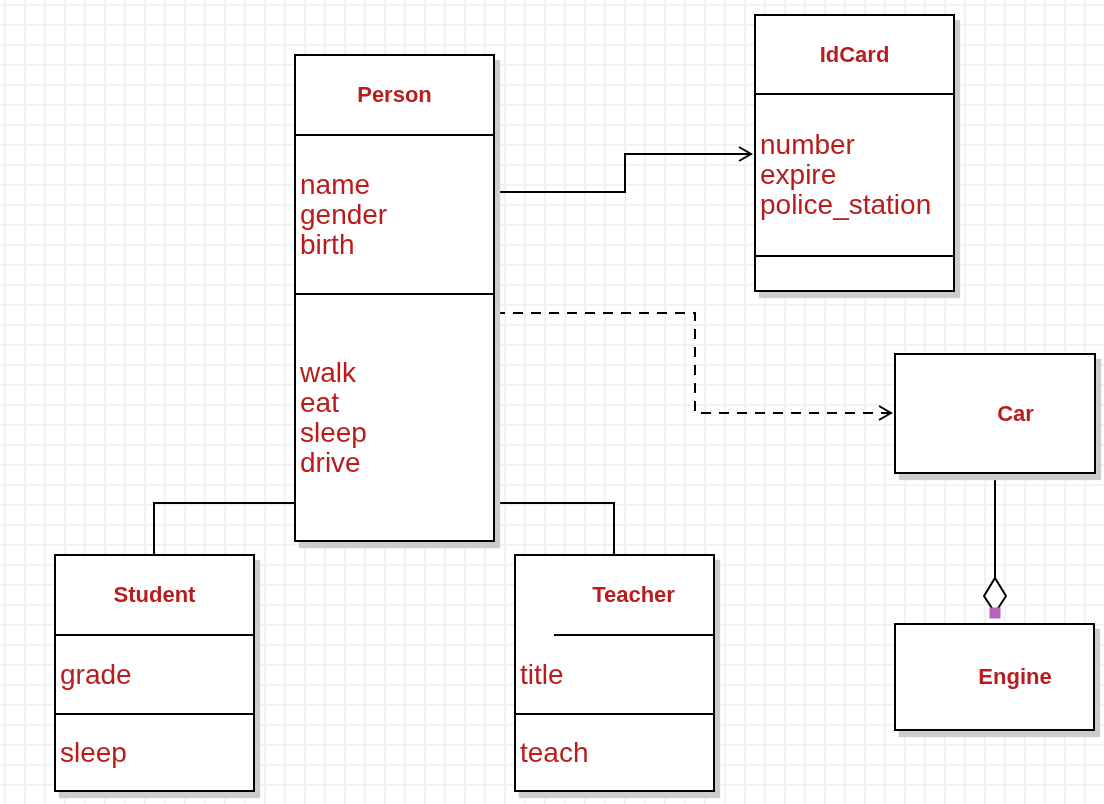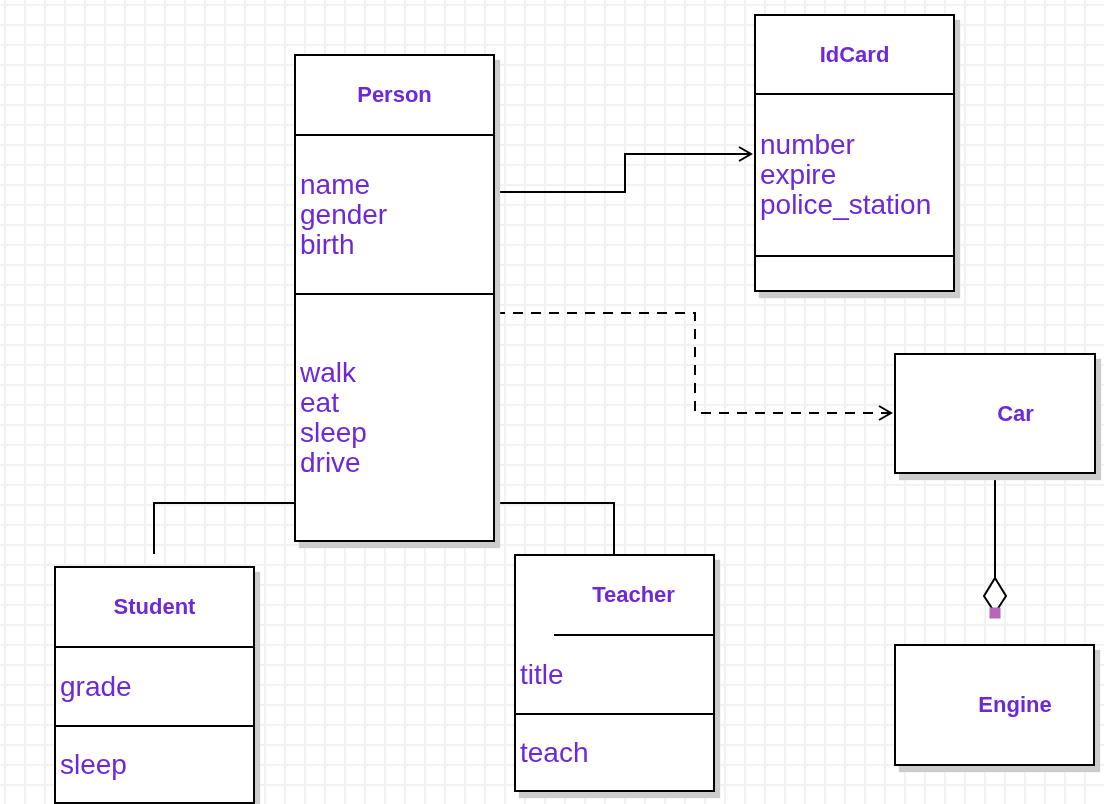--- a/index.html
+++ b/index.html
@@ -20,21 +20,21 @@
     background-position: 4px 4px;
   }
   .uml-class {
     position: absolute;
     box-sizing: border-box;
     background: #ffffff;
     border: 2px solid #000000;
     box-shadow: 5px 6px 1px #cccccc;
     display: flex;
     flex-direction: column;
-    color: #6d28d9;
+    color: #b91c1c;
   }
   .uml-title {
     display: flex;
     align-items: center;
     justify-content: center;
     font-weight: bold;
     font-size: 22px;
     flex: 0 0 auto;
   }
   .uml-title.divided { border-bottom: 2px solid #000; }
@@ -111,25 +111,25 @@
       <div>expire</div>
       <div>police_station</div>
     </div>
     <div class="uml-section fill"></div>
   </div>
 
   <div class="uml-class" style="left:894px; top:353px; width:202px; height:121px;">
     <div class="uml-title fill">Car</div>
   </div>
 
-  <div class="uml-class" style="left:894px; top:644px; width:201px; height:122px;">
+  <div class="uml-class" style="left:894px; top:623px; width:201px; height:108px;">
     <div class="uml-title fill">Engine</div>
   </div>
 
-  <div class="uml-class" style="left:54px; top:566px; width:201px; height:238px;">
+  <div class="uml-class" style="left:54px; top:554px; width:201px; height:238px;">
     <div class="uml-title divided" style="flex-basis:78px;">Student</div>
     <div class="uml-section divided" style="flex-basis:77px;">
       <div>grade</div>
     </div>
     <div class="uml-section fill">
       <div>sleep</div>
     </div>
   </div>
 
   <div class="uml-class" style="left:514px; top:554px; width:201px; height:238px;">

